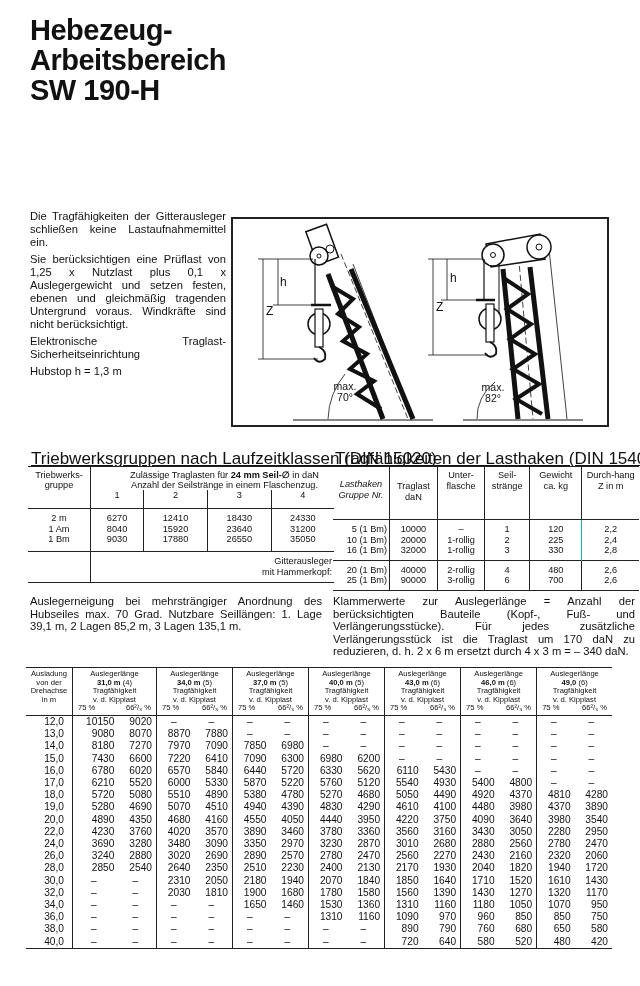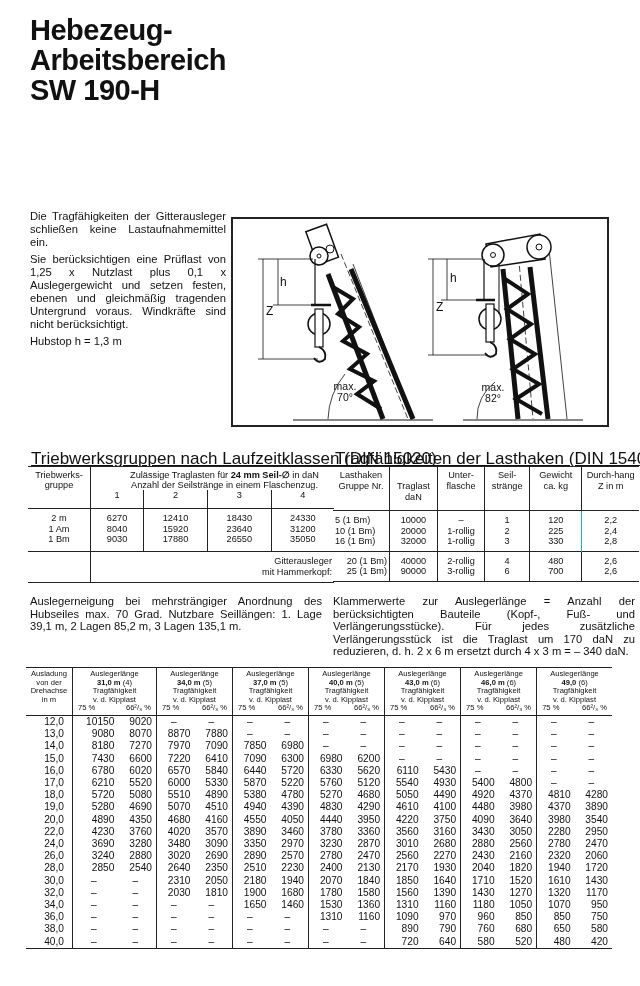--- a/index.html
+++ b/index.html
@@ -36,20 +36,21 @@
 
 <div class="title">
   <div>Hebezeug-</div>
   <div>Arbeitsbereich</div>
   <div>SW 190-H</div>
 </div>
 
 <div class="intro">
   <p>Die Tragfähigkeiten der Gitterausleger schließen keine Lastaufnahmemittel ein.</p>
   <p>Sie berücksichtigen eine Prüflast von 1,25 x Nutzlast plus 0,1 x Auslegergewicht und setzen festen, ebenen und gleichmäßig tragenden Untergrund voraus. Windkräfte sind nicht berücksichtigt.</p>
+  <p>Elektronische Traglast-Sicherheitseinrichtung</p>
   <p>Hubstop h = 1,3 m</p>
 </div>
 
 <div class="figure">
   <svg width="374" height="206" viewBox="0 0 374 206">
     <g stroke="#111" fill="none">
 
       <line x1="95" y1="55" x2="150" y2="200" stroke-width="5"></line>
       <line x1="118" y1="50" x2="180" y2="200" stroke-width="5"></line>
       <polyline points="100,68 120,80 105,95 126,108 110,122 134,135 117,150 141,162 124,175 148,190" stroke-width="4"></polyline>
@@ -163,29 +164,29 @@
       <div>Gitterausleger</div>
       <div>mit Hammerkopf:</div>
     </td>
   </tr>
 </tbody>
   </table>
 
 <table class="t2">
   <tbody>
       <tr style="border-top:1.5px solid #222; border-bottom:1px solid #222;">
-    <td style="width:52px; height:40px; padding-top:3px; line-height:10.5px;">Lasthaken Gruppe Nr.</td>
+    <td style="width:52px; height:40px; padding-top:12px; line-height:10.5px;font-style:italic;">Lasthaken Gruppe Nr.</td>
     <td style="border-left:1px solid #222; padding-top:14px; line-height:10.5px;">Traglast daN</td>
     <td style="border-left:1px solid #222; padding-top:3px; line-height:10.5px;">Unter-flasche</td>
     <td style="border-left:1px solid #222; padding-top:3px; line-height:10.5px;">Seil-stränge</td>
     <td style="border-left:1px solid #222; padding-top:3px; line-height:10.5px;">Gewicht ca. kg</td>
     <td style="border-left:1px solid #222; padding-top:3px; line-height:10.5px;">Durch-hang Z in m</td>
   </tr>
   <tr style="border-bottom:1px solid #222;">
-    <td style="padding:4px 2px; line-height:10.5px; text-align:left;">
+    <td style="padding:4px 2px; line-height:10.5px; text-align:right;">
           <div>5 (1 Bm)</div>
           <div>10 (1 Bm)</div>
           <div>16 (1 Bm)</div>
         </td>
     <td style="border-left:1px solid #222; padding:4px 2px; line-height:10.5px;">
           <div>10000</div>
           <div>20000</div>
           <div>32000</div>
         </td>
     <td style="border-left:1px solid #222; padding:4px 2px; line-height:10.5px;">

